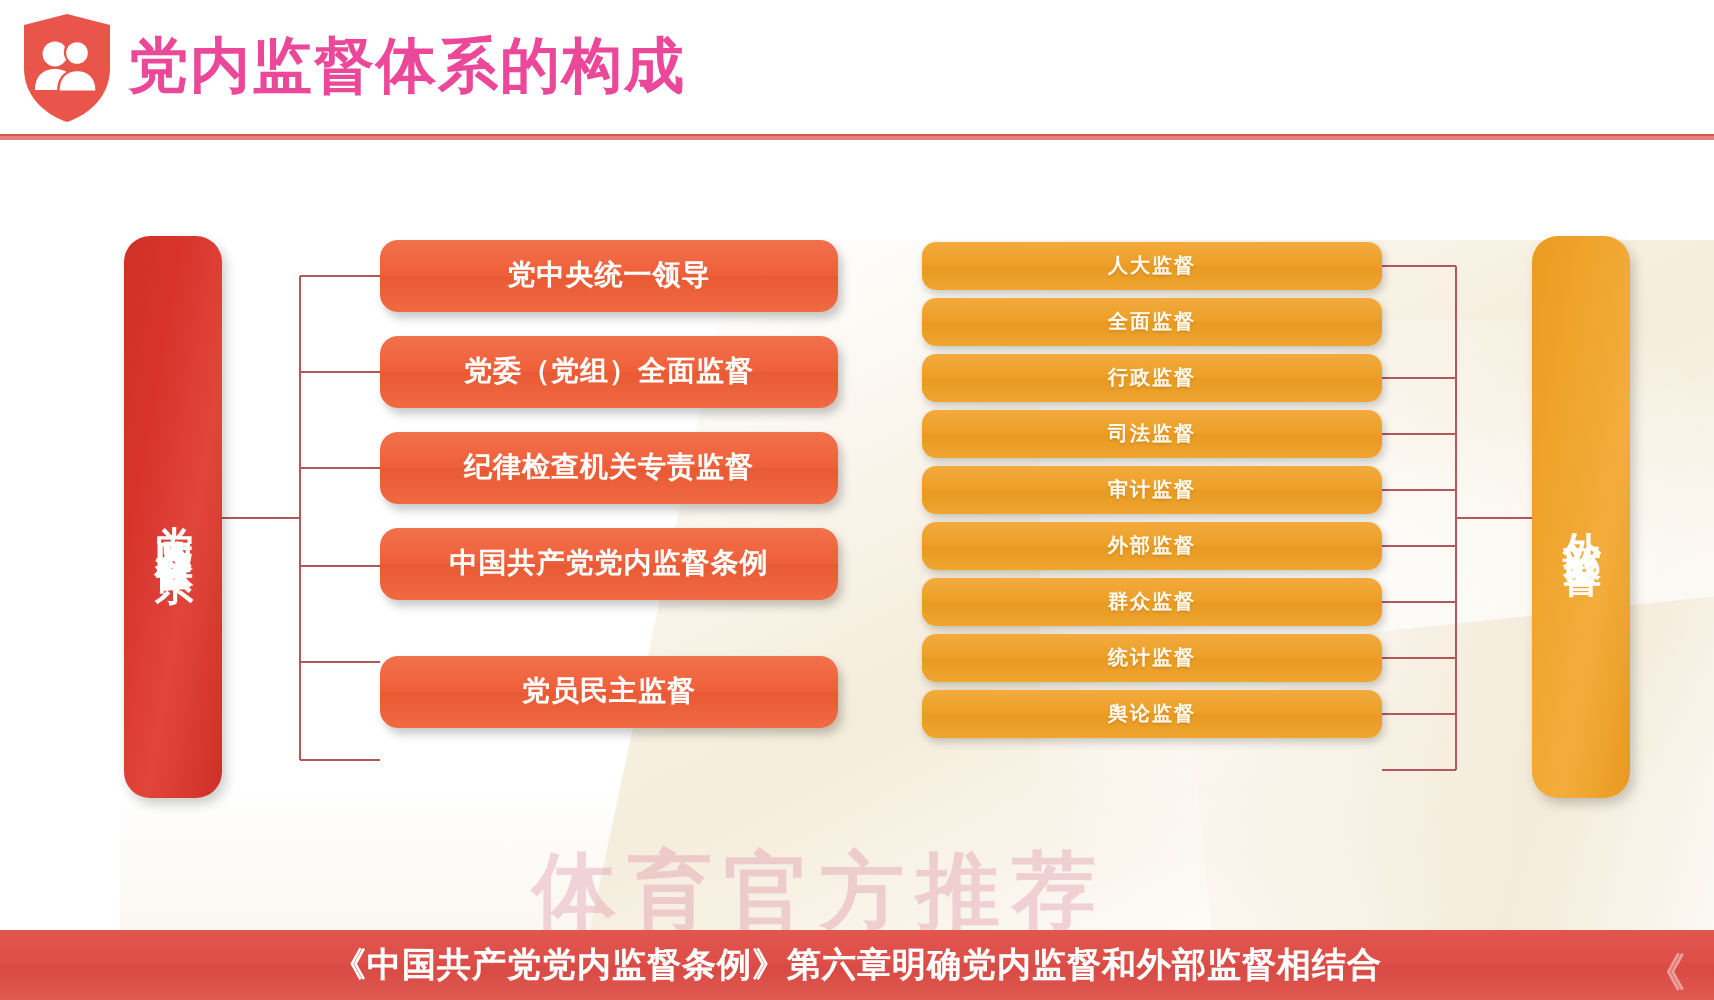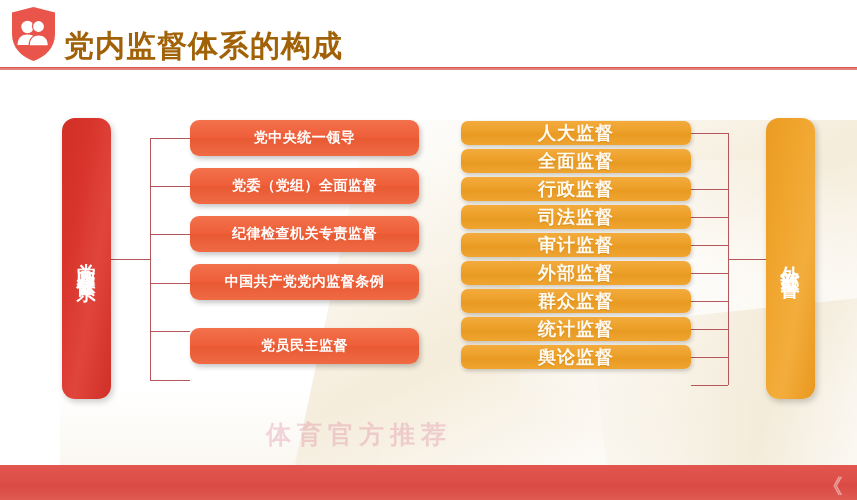--- a/index.html
+++ b/index.html
@@ -29,22 +29,22 @@
   .wash-d{
     left:60px;top:390px;width:320px;height:90px;
     background:linear-gradient(180deg,rgba(248,243,233,0) 0%,rgba(246,240,228,.6) 100%);
   }
 
   
   #header{position:absolute;left:0;top:0;width:857px;height:69px;}
   #shield{position:absolute;left:10px;top:6px;width:47px;height:56px;}
   #title{
     position:absolute;left:64px;top:14px;
-    font-size:30px;font-weight:bold;color:#a16207;
-    letter-spacing:1px;line-height:40px;white-space:nowrap;margin-top:12px;
+    font-size:30px;font-weight:bold;color:#ec4899;
+    letter-spacing:1px;line-height:40px;white-space:nowrap;
   }
   #header-rule{
     position:absolute;left:0;top:67px;width:857px;height:3px;
     background:linear-gradient(180deg,#e8headerfallback,#e8807c);
     background:#e3817c;
   }
   #header-rule-in{
     position:absolute;left:0;top:0;width:857px;height:1px;background:#d9564e;
   }
 
@@ -82,33 +82,33 @@
   .red-item:last-child{margin-bottom:0;margin-top:28px;}
 
   
   #col-orange{position:absolute;left:461px;top:121px;width:230px;}
   .or-item{
     position:relative;width:230px;height:24px;margin-bottom:4px;
     border-radius:7px;
     background:linear-gradient(180deg,#f3ab3d 0%,#eda029 45%,#e89a22 55%,#f0a531 100%);
     box-shadow:1px 2px 4px rgba(0,0,0,.20);
     display:flex;align-items:center;justify-content:center;
-    color:#fffaf0;font-size:18px;font-weight:bold;letter-spacing:1px;
+    color:#fffaf0;font-size:10px;font-weight:bold;letter-spacing:1px;
     white-space:nowrap;
     text-shadow:0 1px 1px rgba(150,90,10,.25);
   }
   .or-item:last-child{margin-bottom:0;}
 
   
   #connectors{position:absolute;left:0;top:0;width:857px;height:500px;pointer-events:none;}
 
   
   #watermark{
     position:absolute;left:266px;top:418px;
-    font-size:25px;font-weight:bold;color:rgba(214,120,150,.30);
+    font-size:42px;font-weight:bold;color:rgba(214,120,150,.30);
     letter-spacing:6px;white-space:nowrap;
     font-family:"DejaVu Serif","Liberation Serif",serif;
   }
 
   
   #banner{
     position:absolute;left:0;top:465px;width:857px;height:35px;
     background:linear-gradient(180deg,#e1564f 0%,#dd4f48 45%,#d84a43 55%,#e05a52 100%);
     display:flex;align-items:center;justify-content:center;
     color:#fff;font-size:17px;font-weight:bold;letter-spacing:.5px;
@@ -227,16 +227,17 @@
       </div>
   </div>
 
   <div class="pillar" id="pillar-right">
     <span class="v">外部监督</span>
   </div>
 
   <div id="watermark">体育官方推荐</div>
 
   <div id="banner">
+    <span>《中国共产党党内监督条例》第六章明确党内监督和外部监督相结合</span>
     <span id="banner-deco">《</span>
   </div>
 
 </div>
 
 </body></html>

